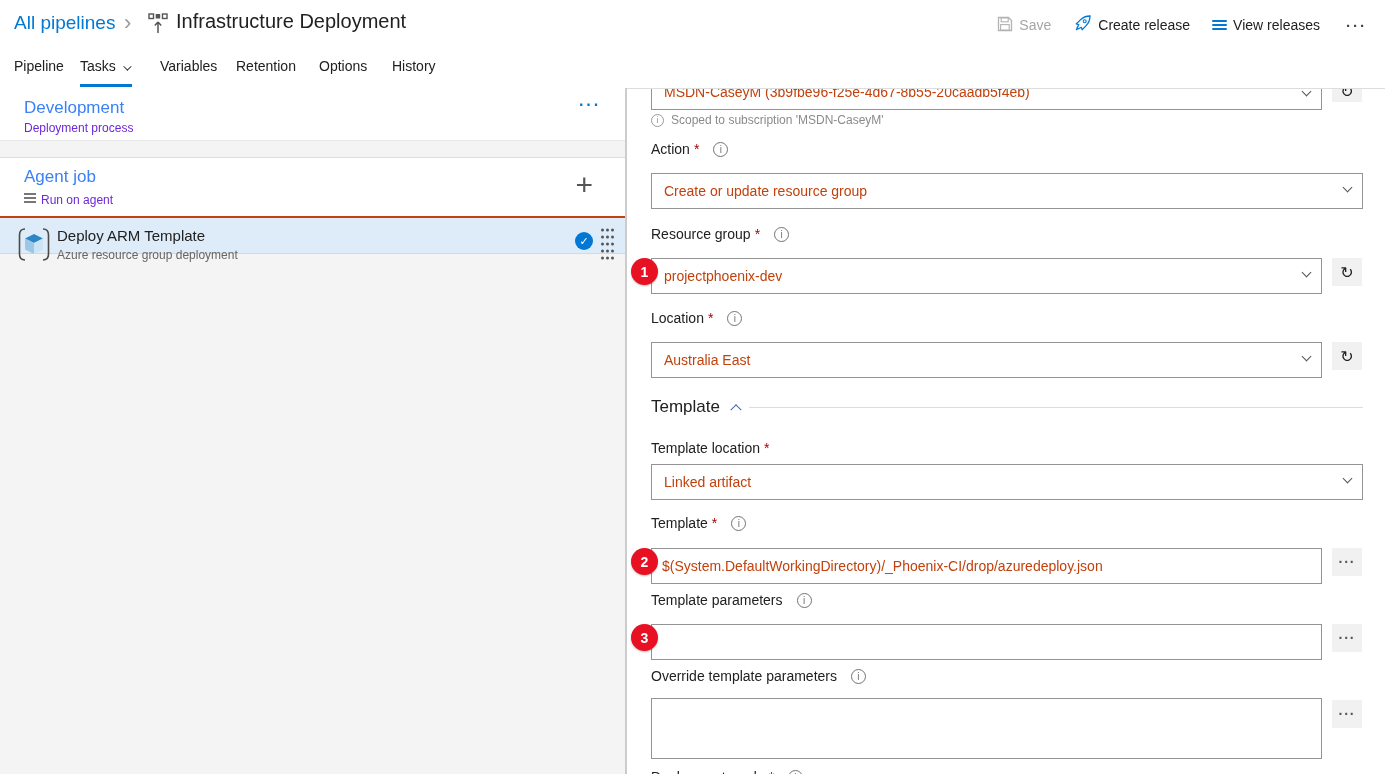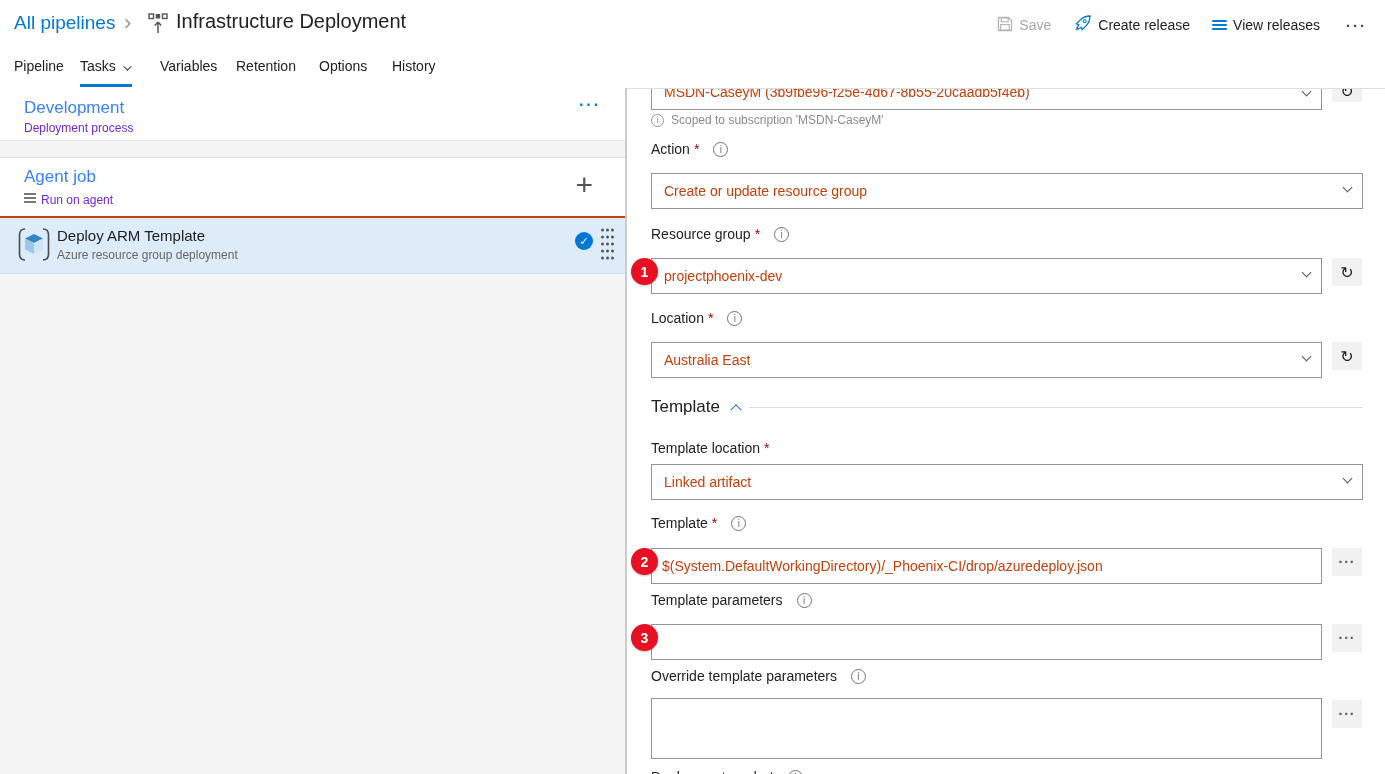--- a/index.html
+++ b/index.html
@@ -27,21 +27,21 @@
   
   #left-panel { position:absolute; left:0; top:88px; width:625px; height:686px; background:#f4f4f4; overflow:hidden; }
   .stage-row { position:absolute; left:0; top:0; width:100%; height:53px; background:#fff; border-bottom:1px solid #e8e8e8; }
   .row-title { position:absolute; left:24px; top:10px; font-size:17px; color:#3b82f6; }
   .row-sub { position:absolute; left:24px; top:33px; font-size:12px; color:#6d28d9; display:flex; align-items:center; gap:5px; }
   .stage-more { position:absolute; right:24px; top:8px; color:#0078d4; font-size:16px; font-weight:bold; letter-spacing:2px; cursor:pointer; }
   .agent-row { position:absolute; left:0; top:69px; width:100%; height:61px; background:#fff; border-top:1px solid #ddd; border-bottom:2px solid #c2410c; }
   .agent-row .row-title { top:9px; }
   .agent-row .row-sub { top:34px; }
   .add-btn { position:absolute; right:32px; top:12px; font-size:30px; font-weight:100; color:#555; cursor:pointer; line-height:30px; }
-  .task-row { position:absolute; left:0; top:130px; width:100%; height:56px; background:#deecf9; border-bottom:1px solid #c7dbef; cursor:pointer; }
+  .task-row { position:absolute; left:0; top:130px; width:100%; height:36px; background:#deecf9; border-bottom:1px solid #c7dbef; cursor:pointer; }
   .task-icon { position:absolute; left:16px; top:8px; }
   .task-title { position:absolute; left:57px; top:9px; font-size:15px; color:#212121; }
   .task-sub { position:absolute; left:57px; top:30px; font-size:12px; color:#666; }
   .check-circle { position:absolute; left:575px; top:14px; width:18px; height:18px; border-radius:50%; background:#0078d4; color:#fff; font-size:11px; display:flex; align-items:center; justify-content:center; }
   .drag-dots { position:absolute; left:600px; top:8px; }
   
   #divider { position:absolute; left:625px; top:88px; width:2px; height:686px; background:#ccc; }
   
   #right-panel { position:absolute; left:627px; top:88px; width:758px; height:686px; background:#fff; border-top:1px solid #ddd; overflow:hidden; }
   .field-label { position:absolute; left:24px; font-size:14px; color:#212121; display:flex; align-items:center; }

